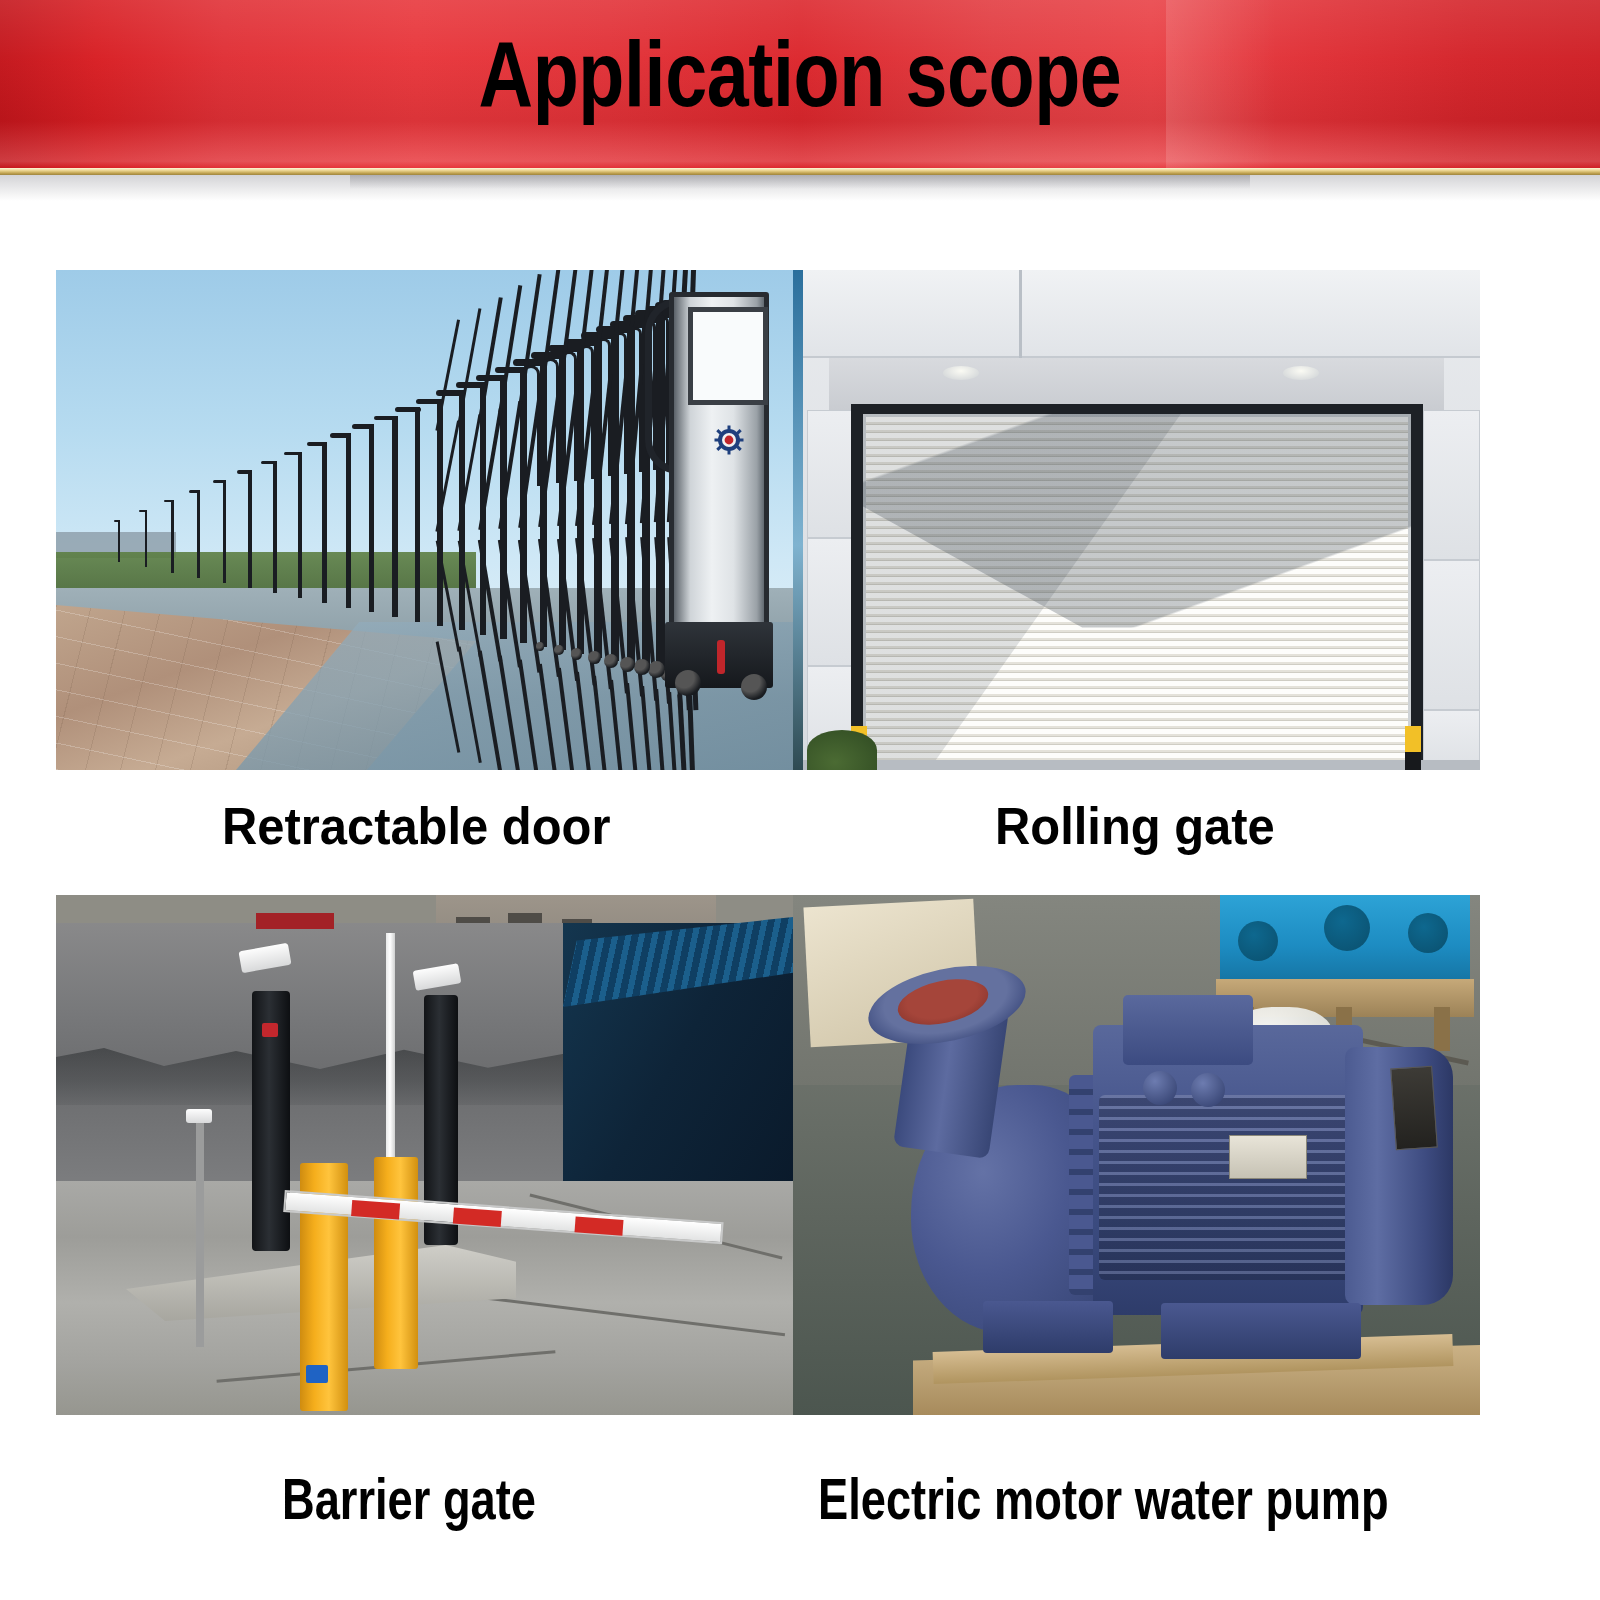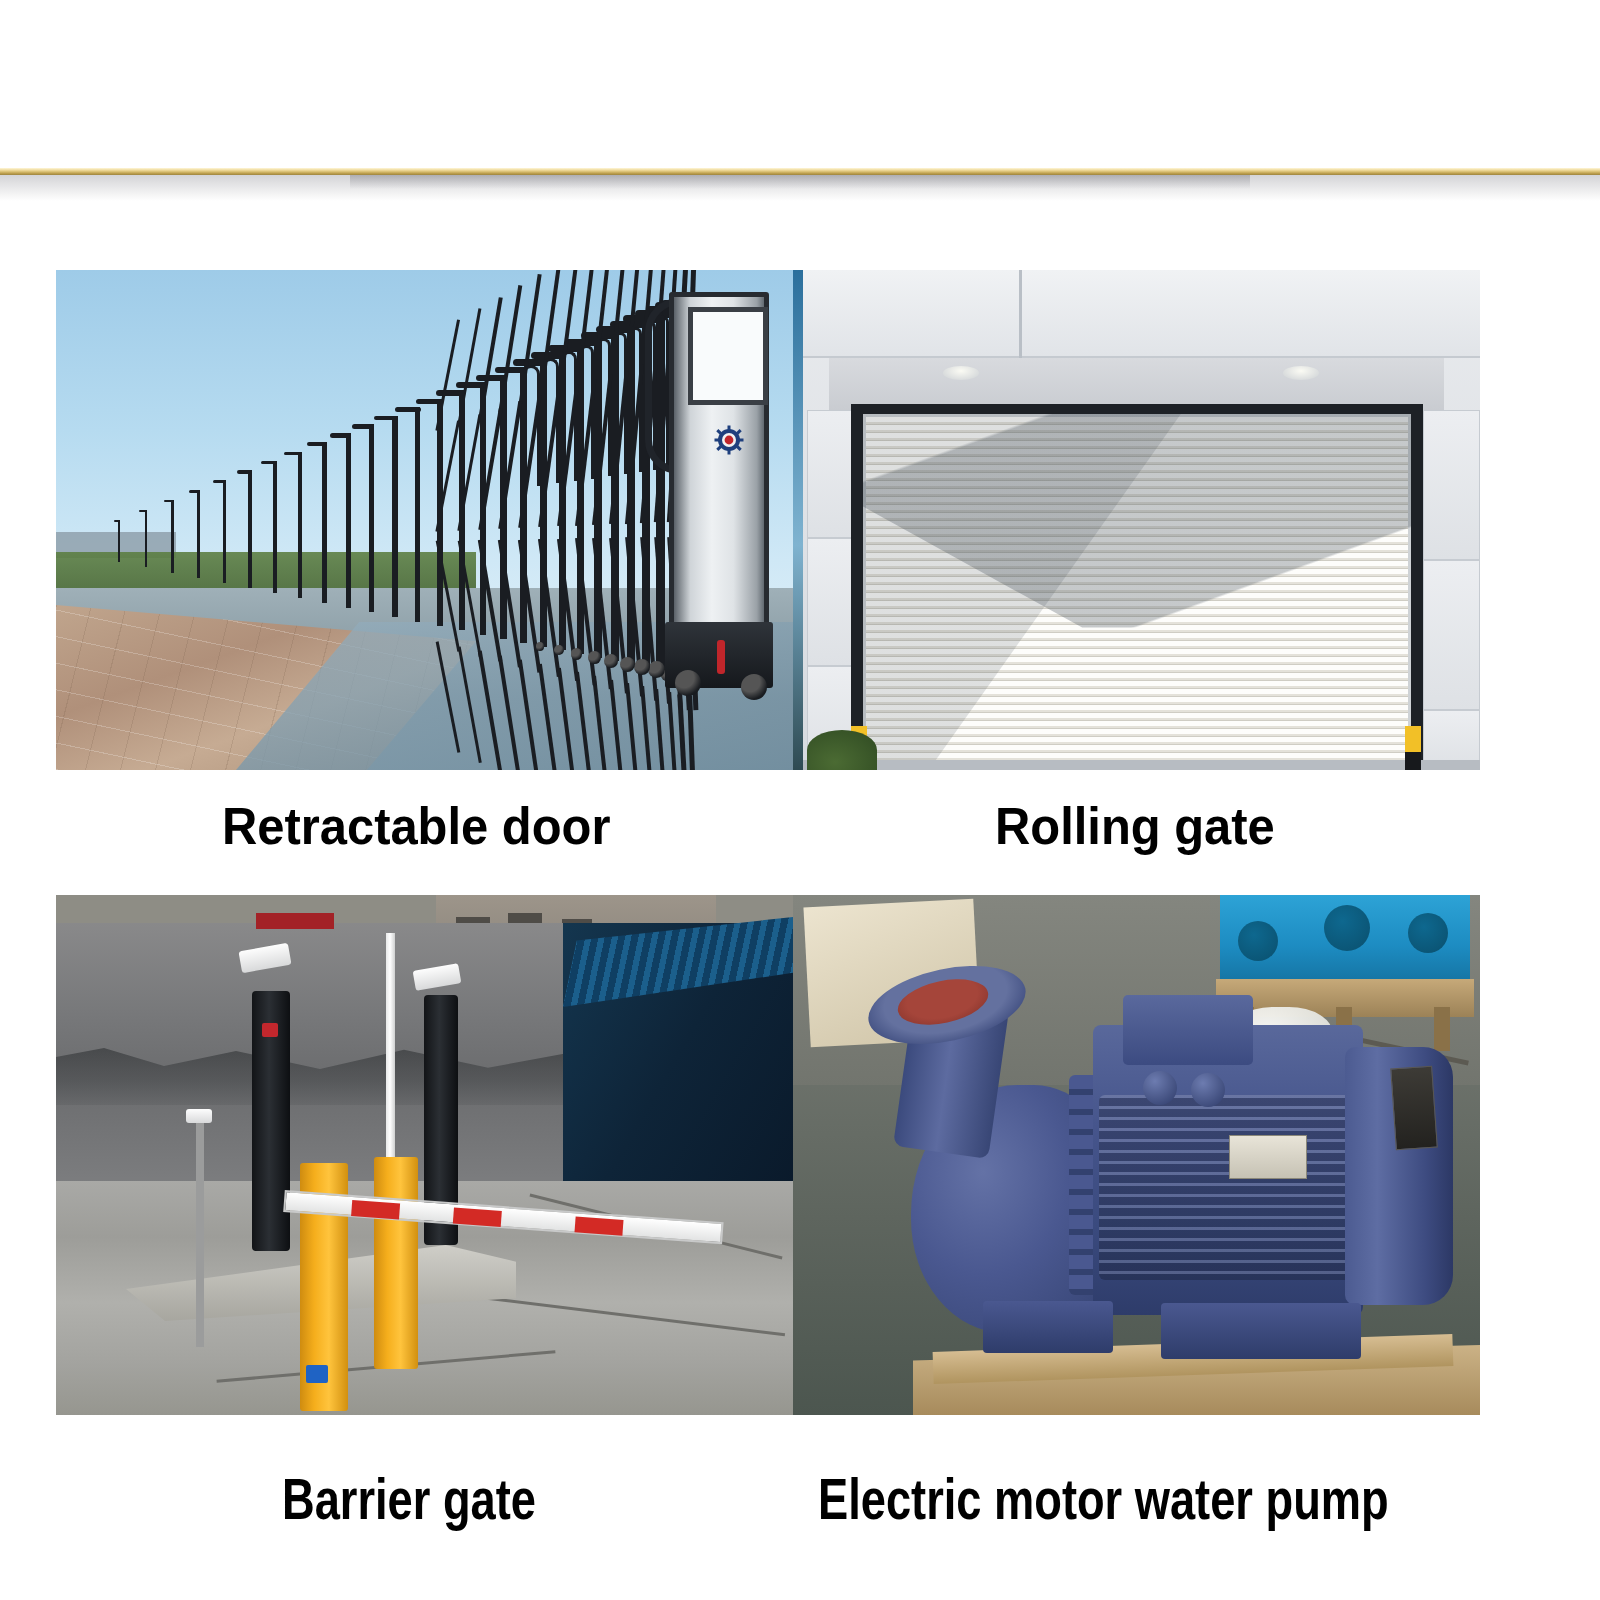--- a/index.html
+++ b/index.html
@@ -230,20 +230,25 @@
   .p4-bag { position:absolute; left:430px; top:112px; width:110px; height:68px;
     background: radial-gradient(ellipse at 40% 35%, #fbfbf8, #d7d8d2); border-radius:46% 40% 50% 44%; opacity:.95; }
   .p4-rod { position:absolute; right:10px; top:150px; width:150px; height:5px;
     background:#5c5a52; transform: rotate(12deg); }
 </style>
 </head>
 <body>
 
 <div class="page">
 
+  <div class="banner">
+    <div class="banner-sheen"></div>
+    <div class="banner-facet"></div>
+    <div class="banner-title">Application scope</div>
+  </div>
   <div class="banner-gold"></div>
   <div class="banner-shadow"></div>
   <div class="banner-shadow-wedge"></div>
 
   <div class="photo" id="ph1">
     <div class="p1-sky"></div>
     <div class="p1-farbuild"></div>
     <div class="p1-grass"></div>
     <div class="p1-tarmac"></div>
     <div class="p1-plaza">

